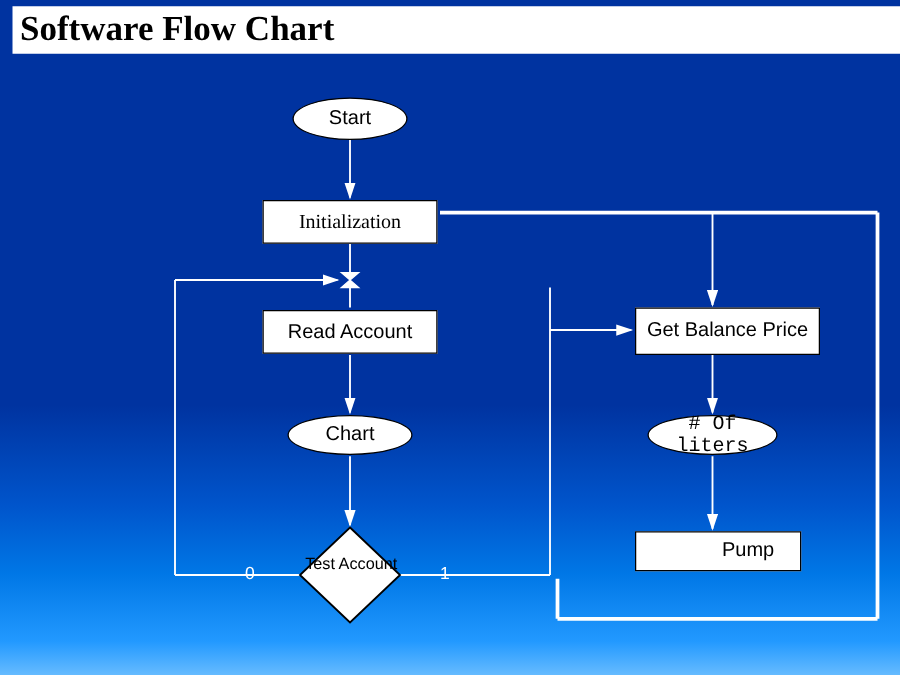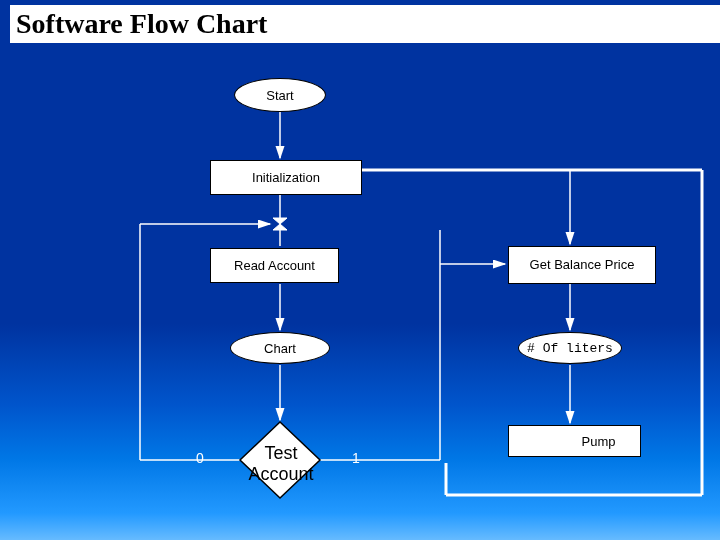--- a/index.html
+++ b/index.html
@@ -21,21 +21,21 @@
     font-weight: bold;
     color: #000;
     background: #fff;
     padding: 3px 6px;
     width: 700px;
   }
   .node {
     position: absolute;
     background: #fff;
     border: 1.5px solid #000;
-    font-size: 13px;
+    font-size: 16px;
     color: #000;
     text-align: center;
     display: flex;
     align-items: center;
     justify-content: center;
     box-sizing: border-box;
   }
   .ellipse {
     border-radius: 50%;
   }
@@ -48,21 +48,21 @@
     pointer-events: none;
   }
   .edge-label {
     position: absolute;
     color: #fff;
     font-size: 14px;
   }
   .diamond-text {
     position: absolute;
     color: #000;
-    font-size: 18px;
+    font-size: 13px;
     text-align: center;
     width: 80px;
   }
 </style>
 </head>
 <body>
 
 <div class="title">Software Flow Chart</div>
 
 <svg class="canvas">
@@ -102,23 +102,23 @@
 
   <line x1="570" y1="365" x2="570" y2="423" stroke="#fff" stroke-width="1.5" marker-end="url(#arrow)"></line>
 
   <line x1="570" y1="170" x2="570" y2="244" stroke="#fff" stroke-width="1.5" marker-end="url(#arrow)"></line>
 
   <polygon points="280,422 320,460 280,498 240,460" fill="#fff" stroke="#000" stroke-width="1.5"></polygon>
 </svg>
 
 <div class="node ellipse" style="left:234px; top:78px; width:92px; height:34px;">Start</div>
 
-<div class="node" style="left:210px; top:160px; width:152px; height:35px;">Initialization</div>
+<div class="node" style="left:210px; top:160px; width:140px; height:35px;font-family:Liberation Serif, serif;">Initialization</div>
 
-<div class="node" style="left:210px; top:248px; width:129px; height:35px;">Read Account</div>
+<div class="node" style="left:210px; top:248px; width:140px; height:35px;">Read Account</div>
 
 <div class="node ellipse" style="left:230px; top:332px; width:100px; height:32px;">Chart</div>
 
 <div class="node" style="left:508px; top:246px; width:148px; height:38px; line-height:1.1;">Get Balance Price</div>
 
 <div class="node ellipse" style="left:518px; top:332px; width:104px; height:32px;font-family:Liberation Mono, monospace;"># Of liters</div>
 
 <div class="node" style="left:508px; top:425px; width:133px; height:32px;padding-left:48px;">Pump</div>
 
 <div class="diamond-text" style="left:241px; top:443px;">

